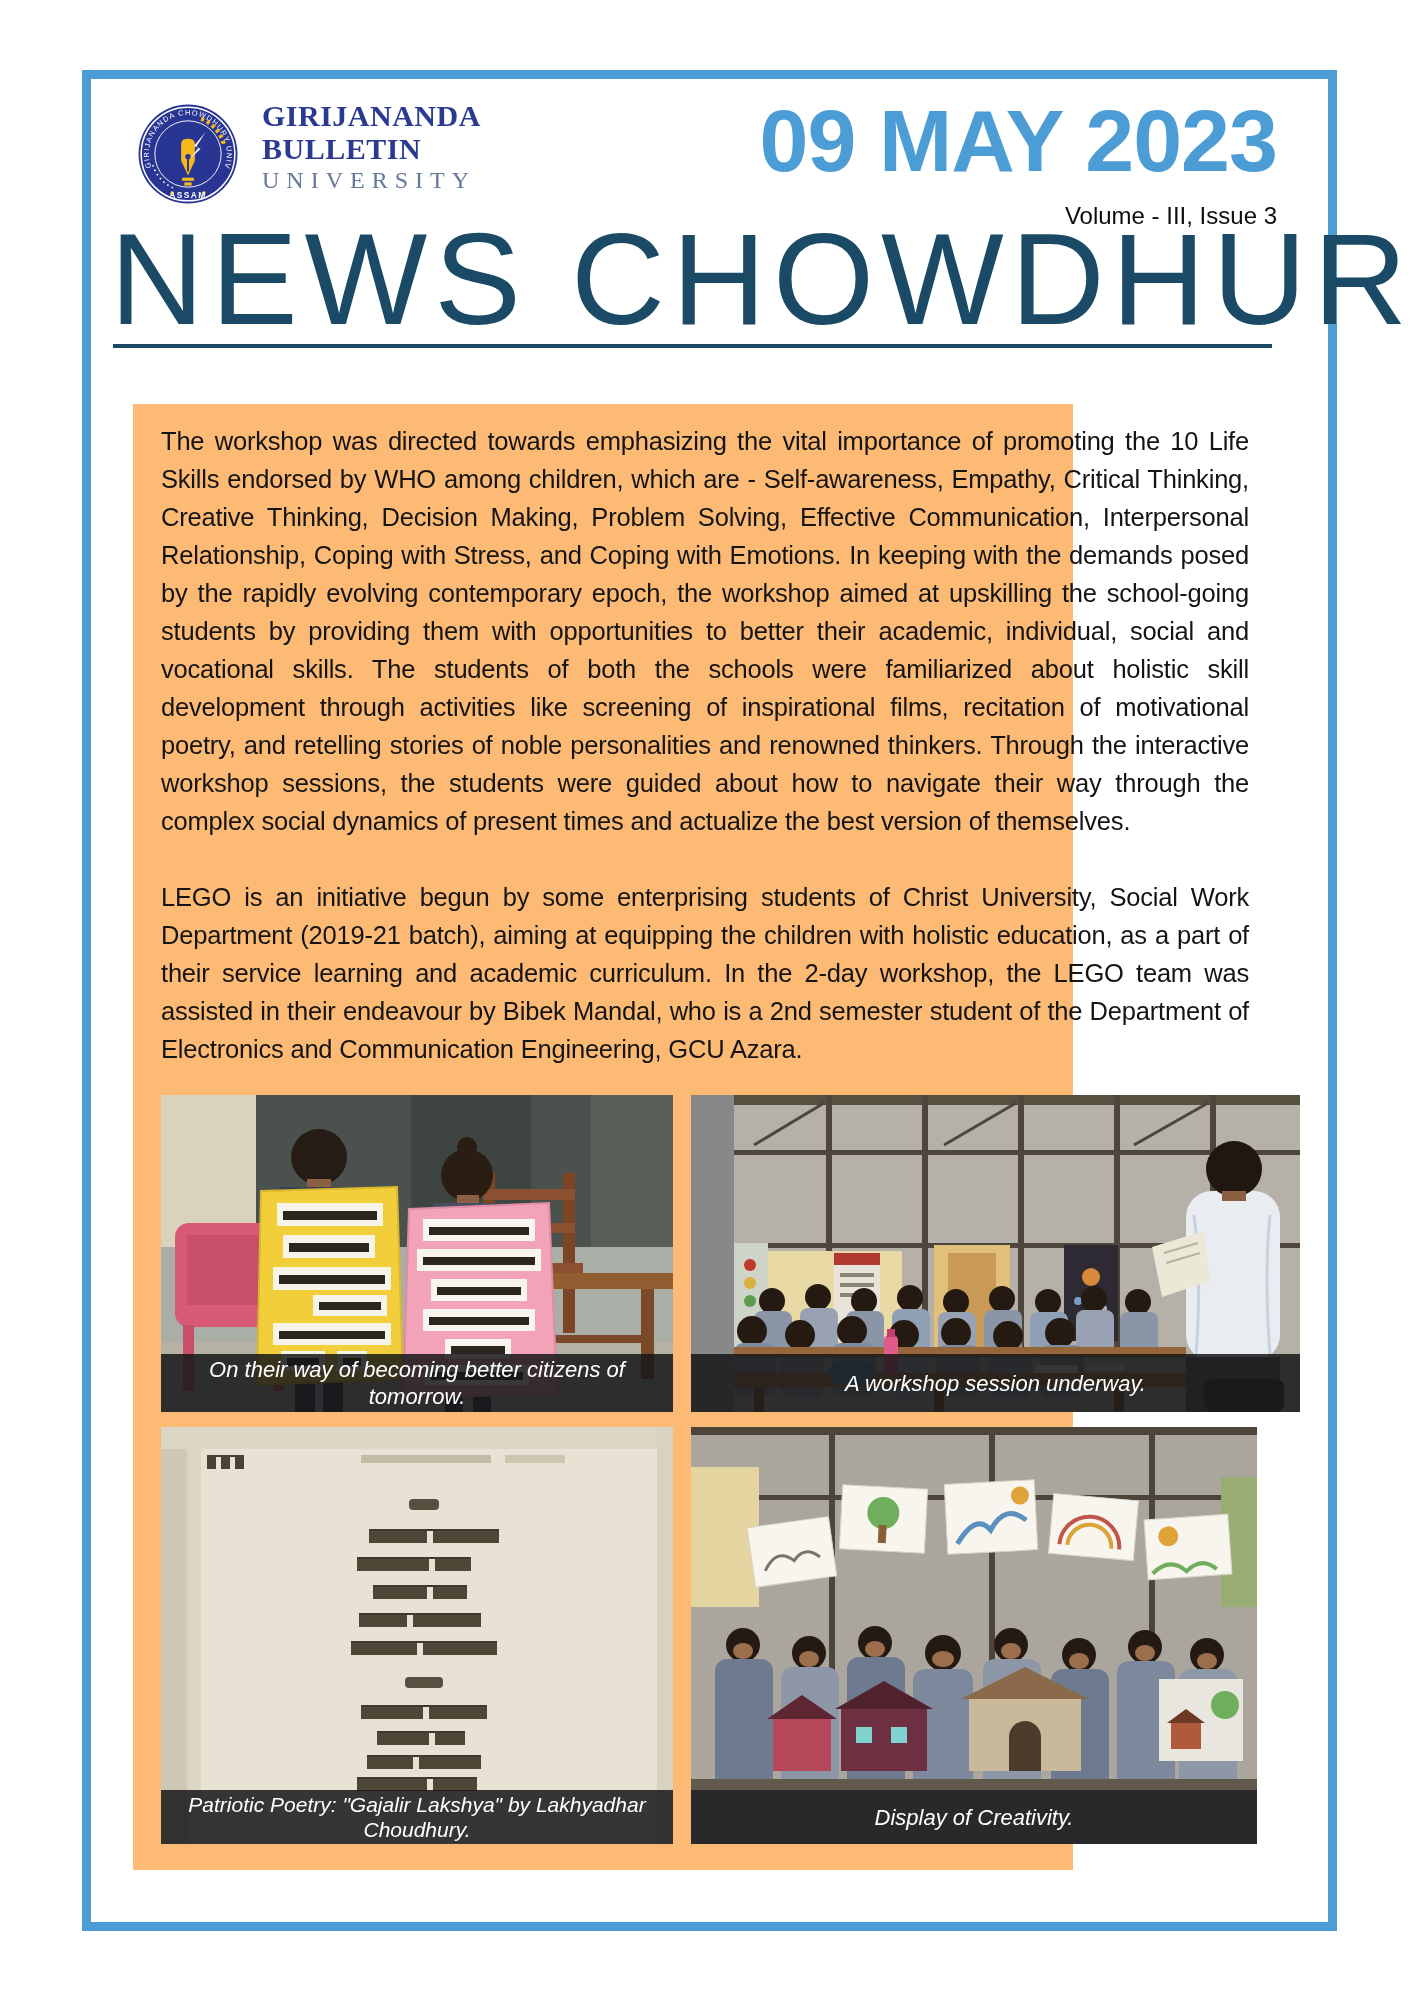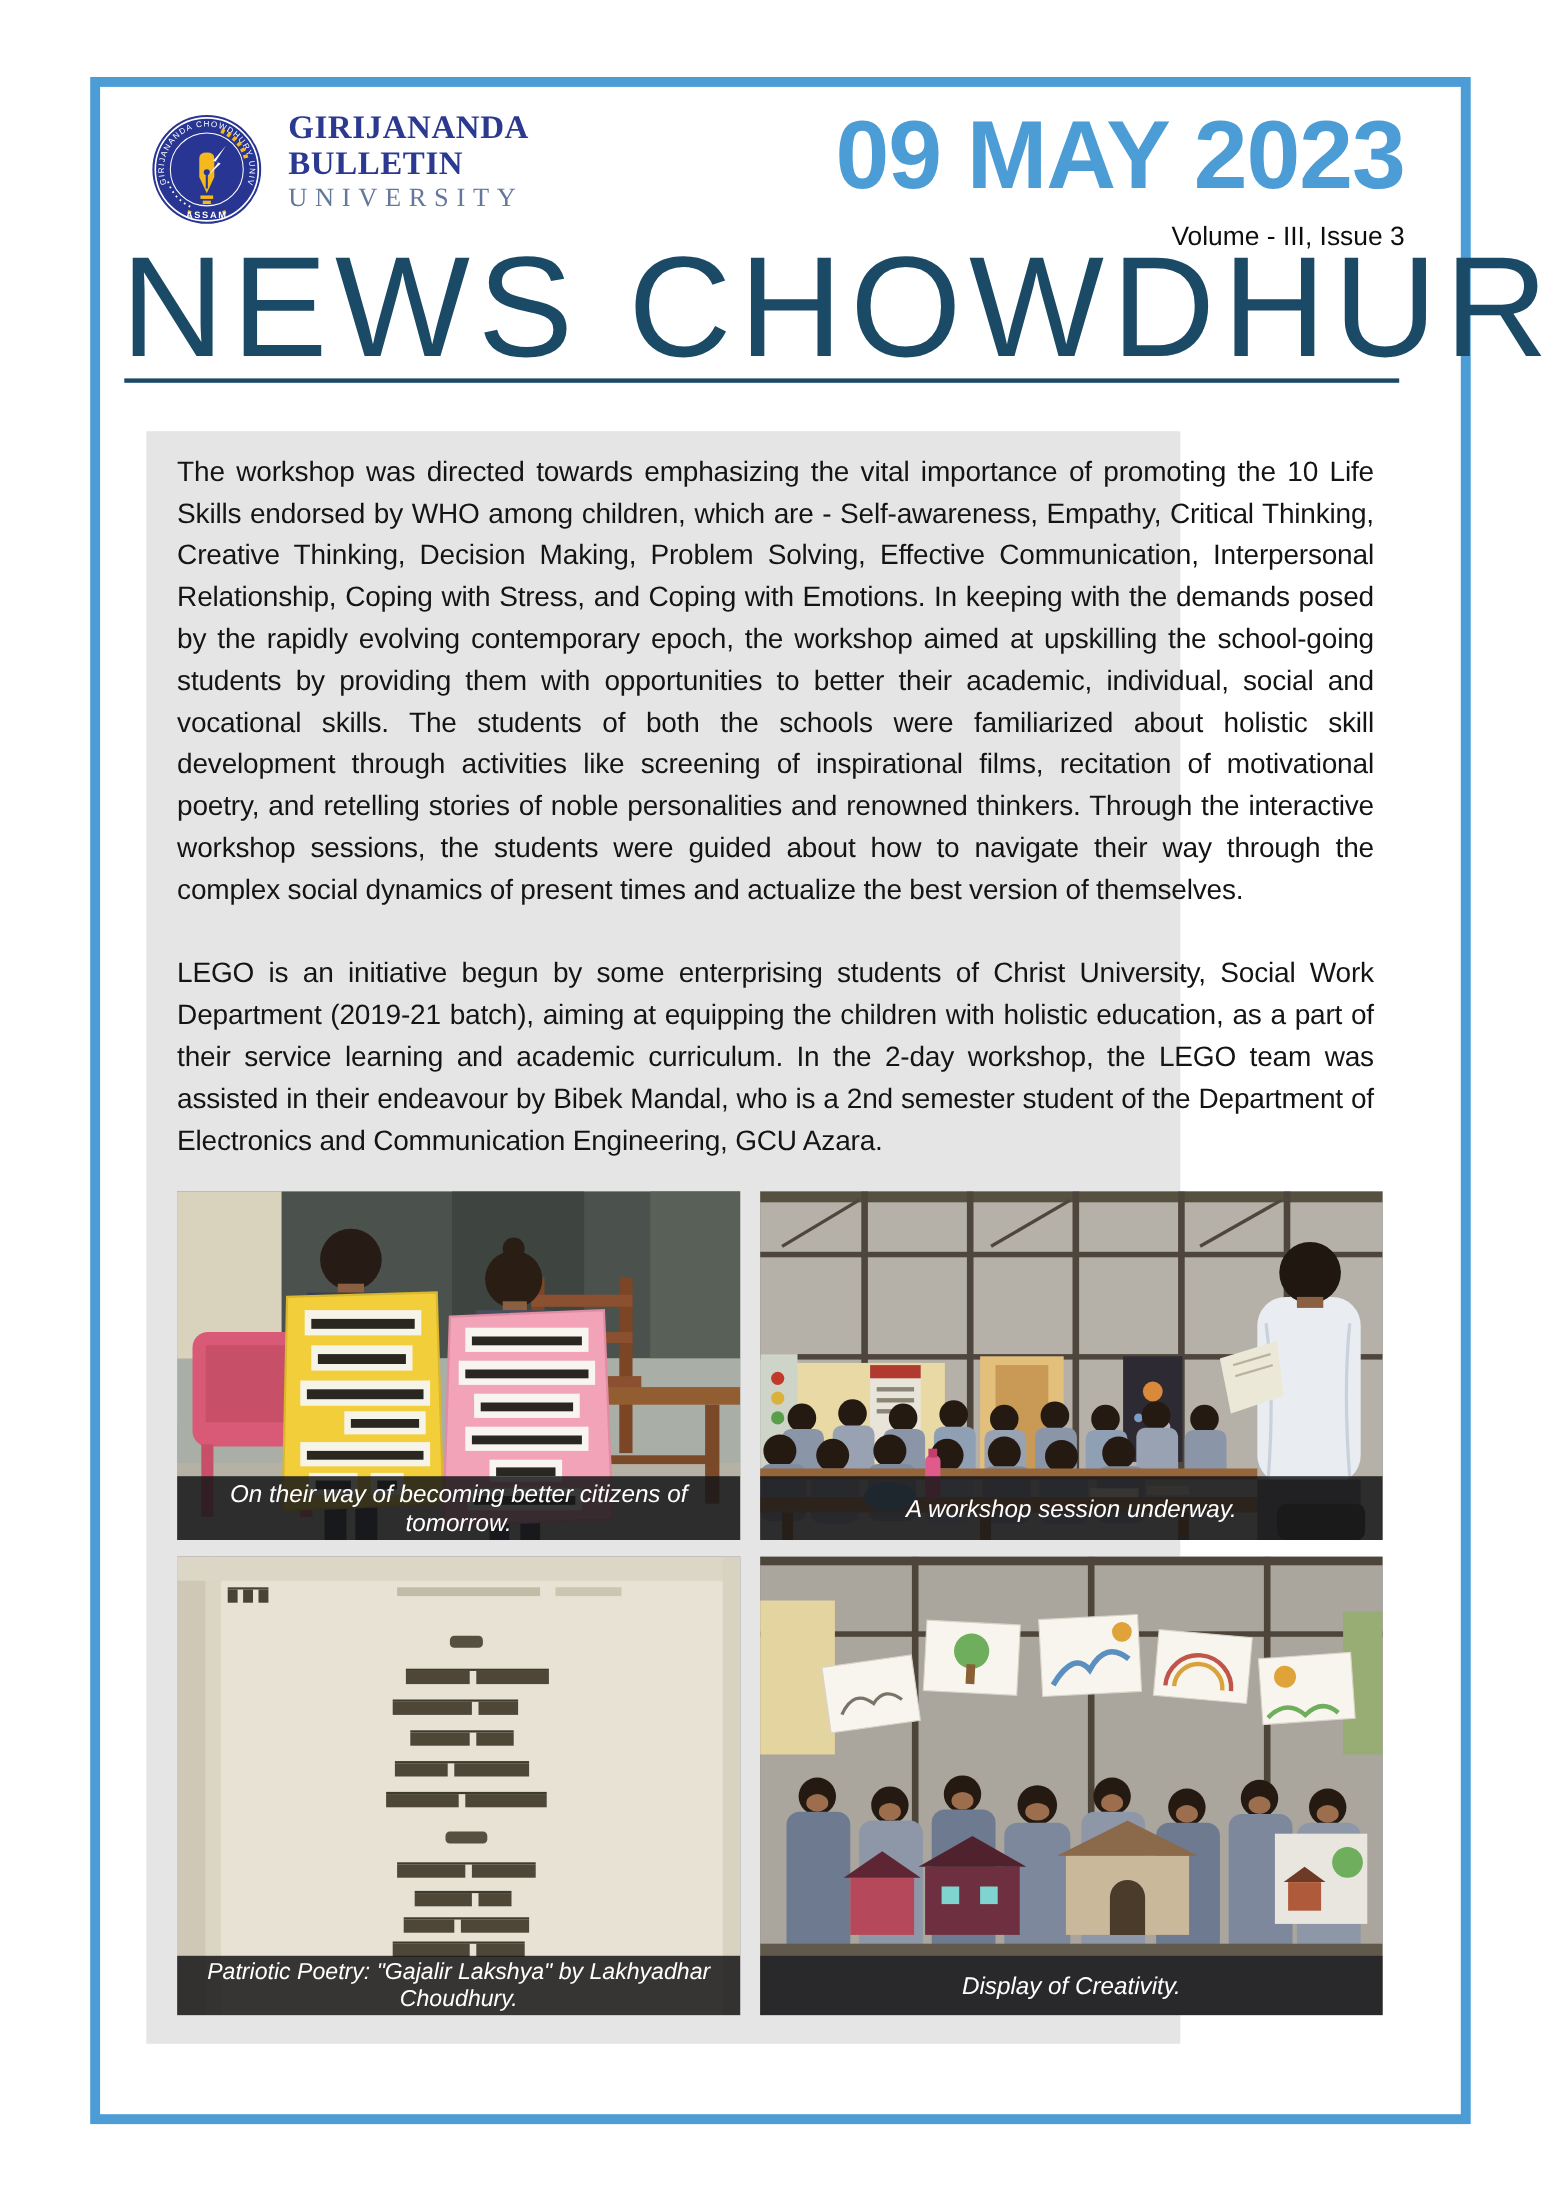--- a/index.html
+++ b/index.html
@@ -35,34 +35,34 @@
     top:203px;right:137px;font-size:24px;color:#0d0d0d;line-height:1.1;white-space:nowrap;text-align:right;
   }
   .bulletin-title{
     left:110px;top:214px;font-size:130px;font-weight:400;line-height:1;
     color:#1B4A66;letter-spacing:7px;white-space:nowrap;
   }
   .title-rule{left:113px;top:344px;width:1159px;height:4px;background:#1B4A66;}
 
   
   .panel{
-    left:133px;top:392px;width:940px;height:1466px;background:#e5e5e5;
+    left:133px;top:404px;width:940px;height:1466px;background:#fdba74;
   }
   .article{
     position:absolute;left:28px;top:18px;width:1088px;
     font-size:25.5px;line-height:38px;color:#141414;text-align:justify;
     letter-spacing:-0.2px;
   }
   .article p{margin:0 0 38px 0;}
 
   
   .photo{position:absolute;overflow:hidden;background:#888;}
   .photo svg{display:block;width:100%;height:100%;}
   .p1{left:28px; top:691px; width:512px;height:317px;}
-  .p2{left:558px;top:691px; width:566px;height:317px;}
+  .p2{left:558px;top:691px; width:566px;height:317px;padding-left:43px;}
   .p3{left:28px; top:1023px;width:512px;height:417px;}
   .p4{left:558px;top:1023px;width:566px;height:417px;}
   .caption{
     position:absolute;left:0;right:0;bottom:0;
     background:rgba(22,22,24,0.85);color:#ffffff;
     font-style:italic;font-size:22px;line-height:27px;
     display:flex;align-items:center;justify-content:center;text-align:center;
     padding:2px 10px;box-sizing:border-box;
   }
   .cap2{height:58px;}

